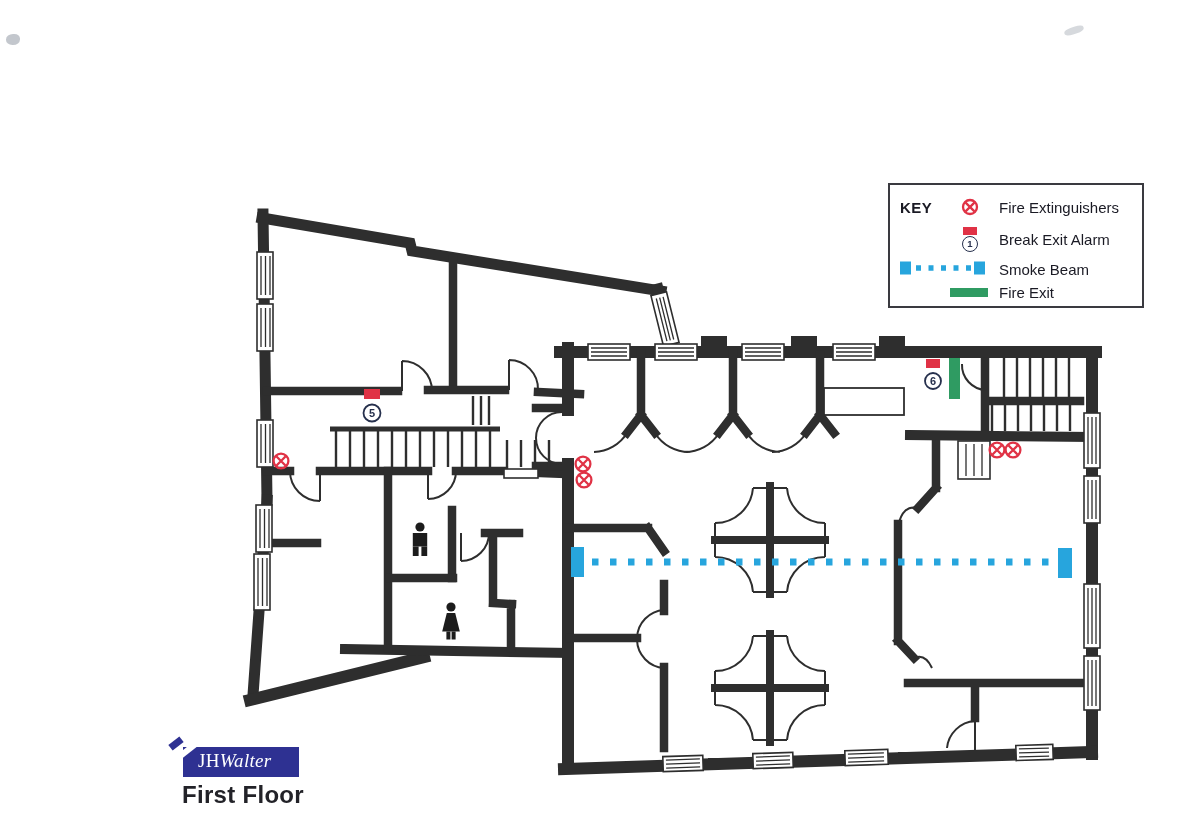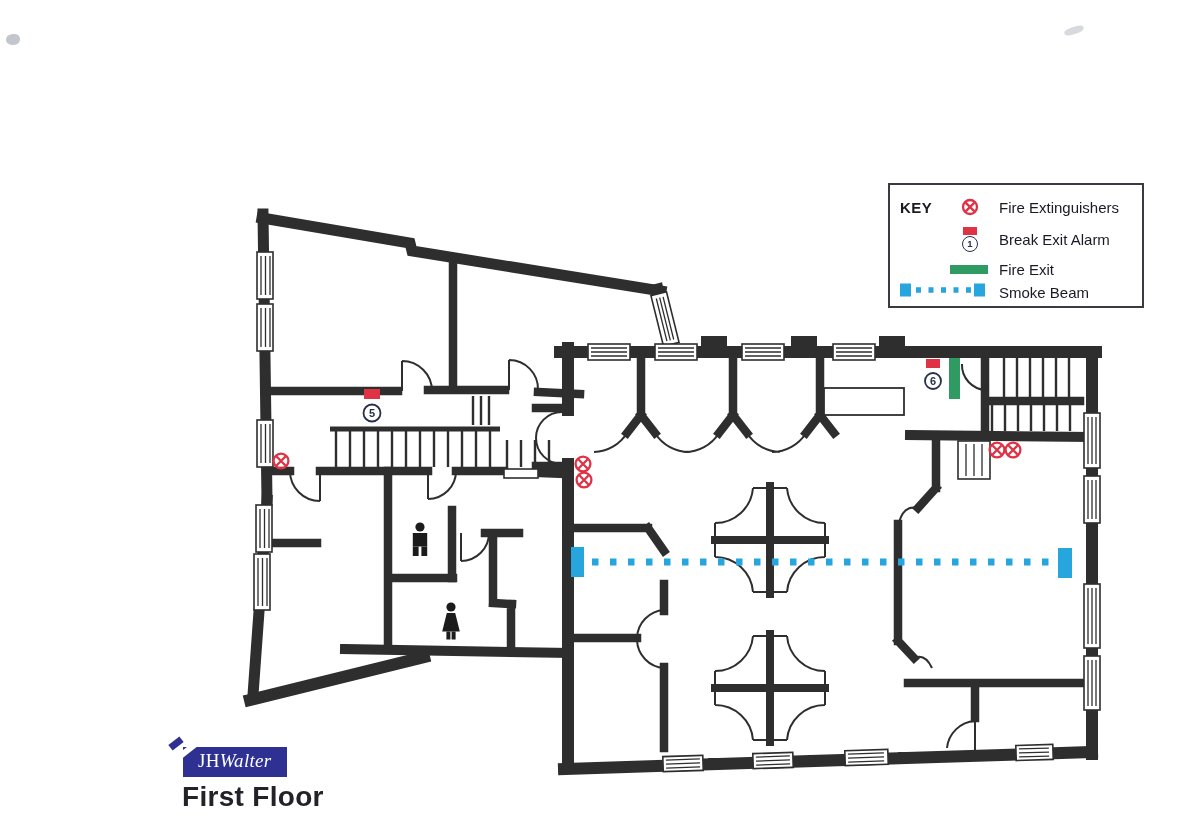--- a/index.html
+++ b/index.html
@@ -43,29 +43,29 @@
   .key-ic{display:flex;align-items:center;justify-content:center;}
   .alarm-ic{display:flex;flex-direction:column;align-items:center;justify-content:center;}
   .alarm-pad{width:14px;height:8px;background:var(--red);}
   .alarm-ring{width:14px;height:14px;border:1.6px solid var(--ring);border-radius:50%;
     font-size:9.5px;font-weight:700;color:var(--ring);display:flex;align-items:center;
     justify-content:center;margin-top:1px;background:#fff;}
   .exit-bar{grid-column:1/3;justify-self:end;width:38px;height:9px;background:var(--green);margin-right:2px;}
   .beam-ic{grid-column:1/3;}
 
   
-  .logo{position:absolute;left:183px;top:747px;width:104px;height:30px;background:var(--navy);}
+  .logo{position:absolute;left:183px;top:747px;width:116px;height:30px;background:var(--navy);}
   .logo-text{font-family:"Liberation Serif",serif;font-size:19px;color:#fff;display:block;
     padding:3px 0 0 15px;letter-spacing:.3px;}
   .logo-text .it{font-style:italic;}
   .logo .slash{position:absolute;left:-6px;top:-2px;width:27px;height:6px;background:#fff;
     transform:rotate(-38deg);}
   .logo .nub{position:absolute;left:-14px;top:-7px;width:14px;height:7px;background:var(--navy);
     transform:rotate(-38deg);}
-  .floor-title{position:absolute;left:182px;top:781px;font-size:28px;font-weight:700;
+  .floor-title{position:absolute;left:182px;top:781px;font-size:24px;font-weight:700;
     color:#222228;letter-spacing:.3px;}
 
   
   .art1{position:absolute;left:6px;top:34px;width:14px;height:11px;background:#b9bdc4;
     border-radius:50% 40% 50% 45%;opacity:.85;}
   .art2{position:absolute;left:1064px;top:27px;width:20px;height:7px;background:#d6d9dd;
     border-radius:40%;transform:rotate(-18deg);}
 </style>
 </head>
 <body>
@@ -300,33 +300,33 @@
     </div>
     <div class="key-row">
       <span></span>
       <span class="alarm-ic">
         <span class="alarm-pad"></span>
         <span class="alarm-ring">1</span>
       </span>
       <span class="key-label">Break Exit Alarm</span>
     </div>
     <div class="key-row">
-      <span class="exit-bar"></span>
-      <span class="key-label">Fire Exit</span>
-    </div>
-    <div class="key-row">
       <span class="beam-ic">
         <svg width="88" height="14" viewBox="0 0 88 14">
           <rect class="beam-end" x="0" y="0.5" width="11" height="13"></rect>
           <path class="beam" style="stroke-width:5.5;stroke-dasharray:5 7.5;fill:none" d="M16 7H72"></path>
           <rect class="beam-end" x="74" y="0.5" width="11" height="13"></rect>
         </svg>
       </span>
       <span class="key-label">Smoke Beam</span>
     </div>
+    <div class="key-row">
+      <span class="exit-bar"></span>
+      <span class="key-label">Fire Exit</span>
+    </div>
   </div>
 
   <div class="logo">
     <span class="nub"></span>
     <span class="slash"></span>
     <span class="logo-text"><span>JH</span><span class="it">Walter</span></span>
   </div>
   <div class="floor-title">First Floor</div>
 
   <span class="art1"></span>

